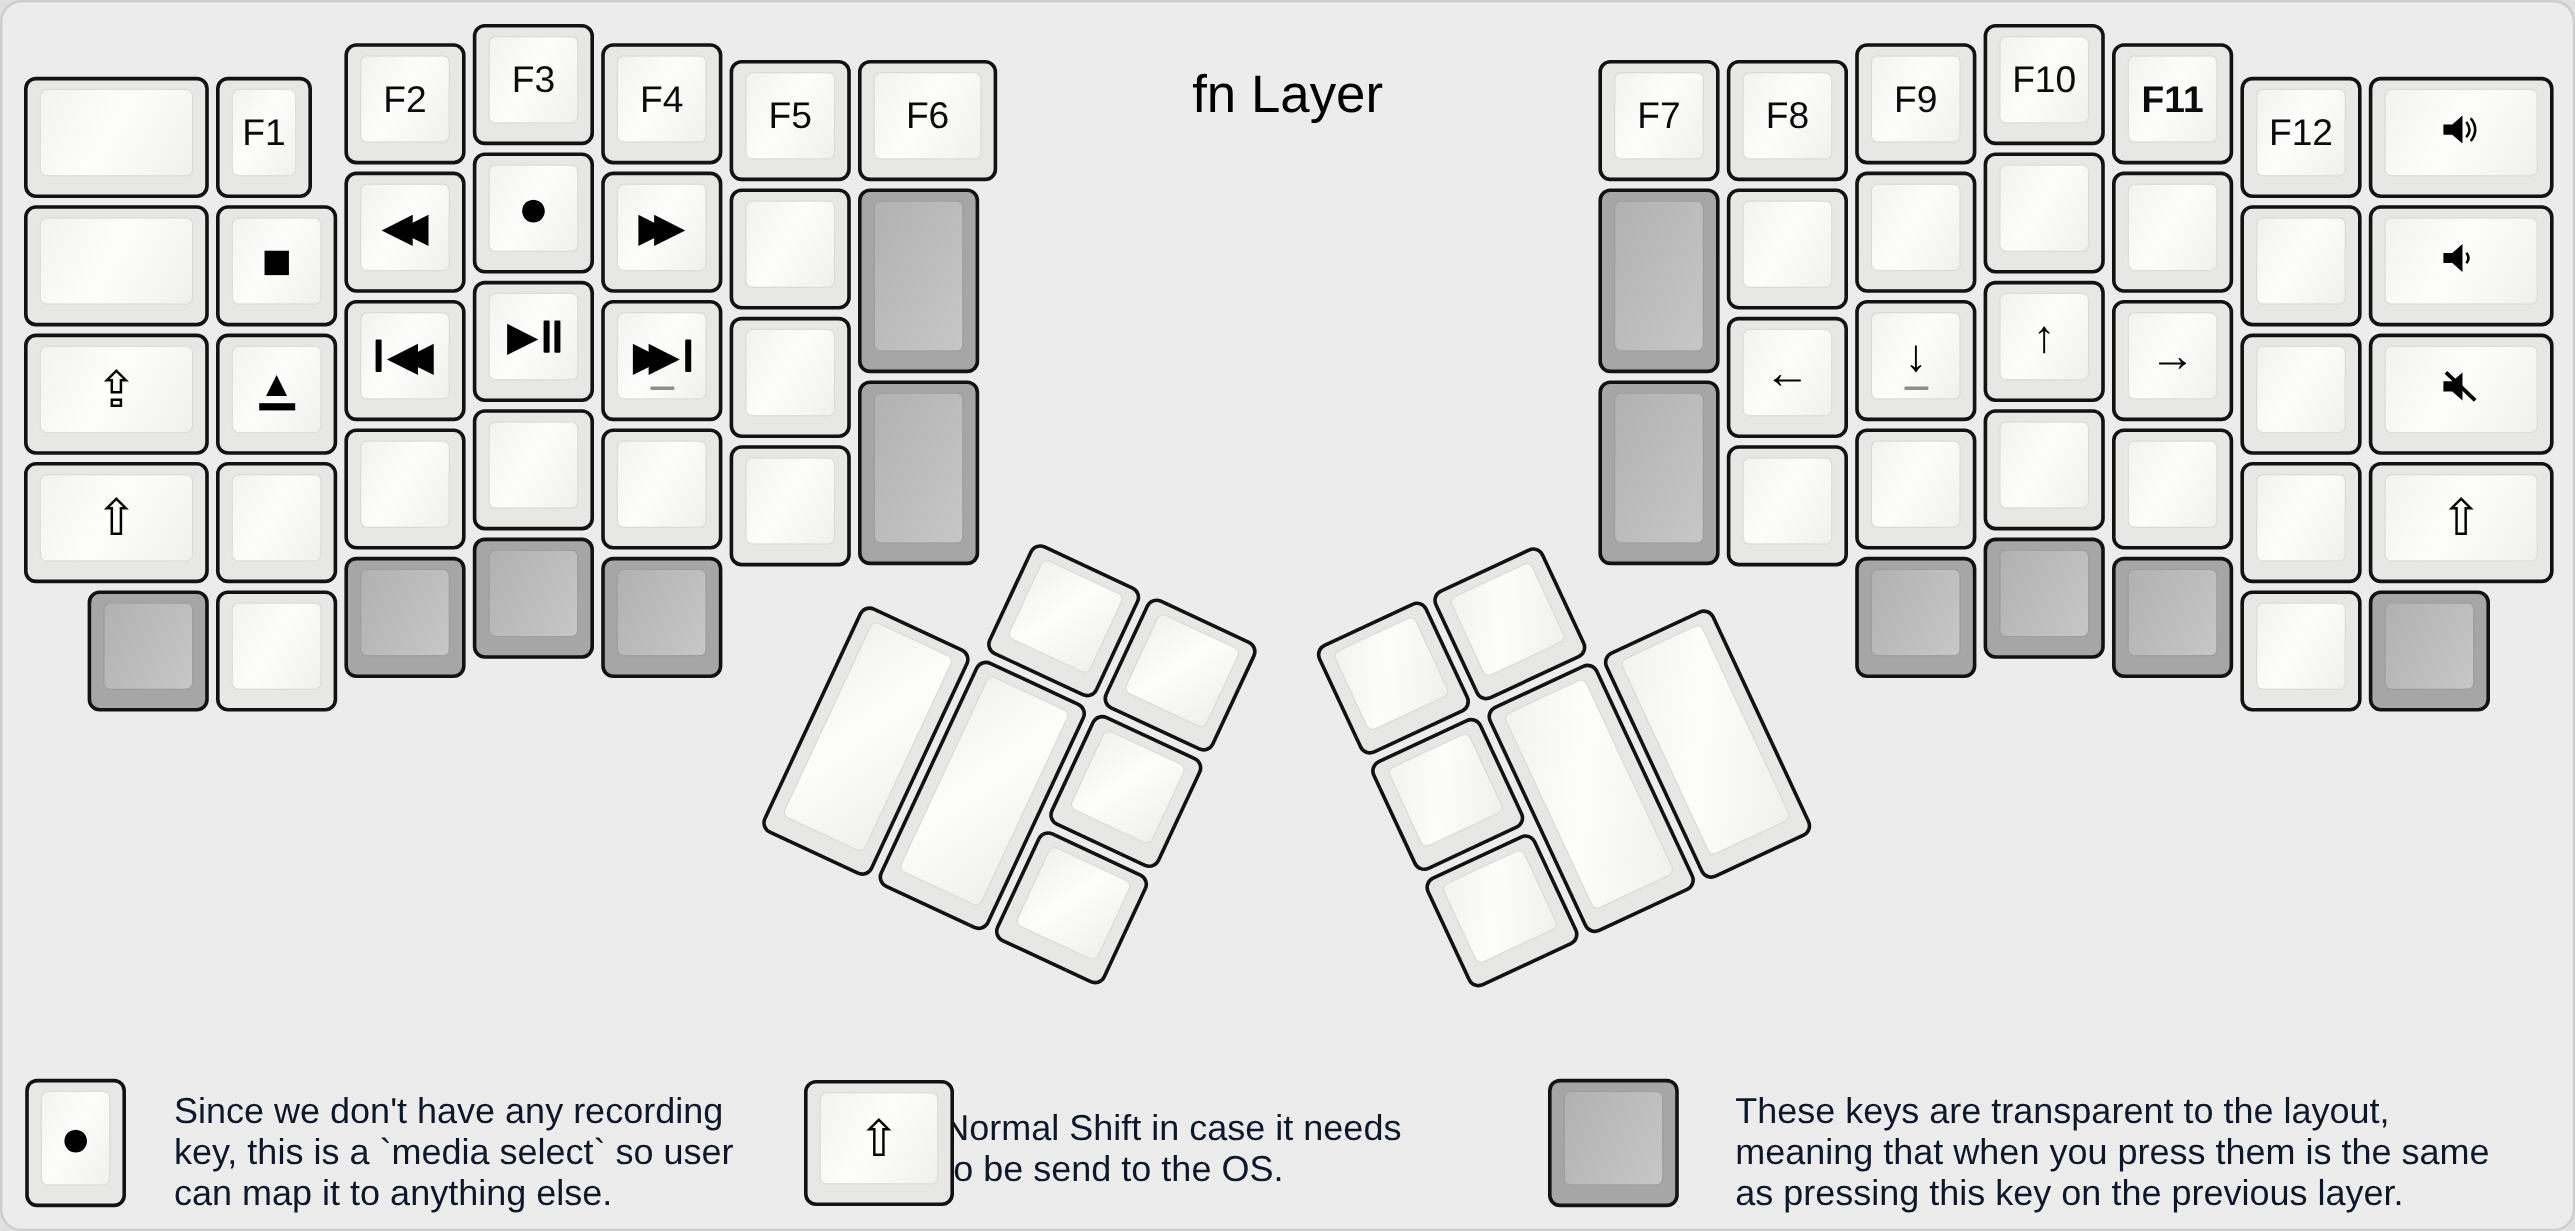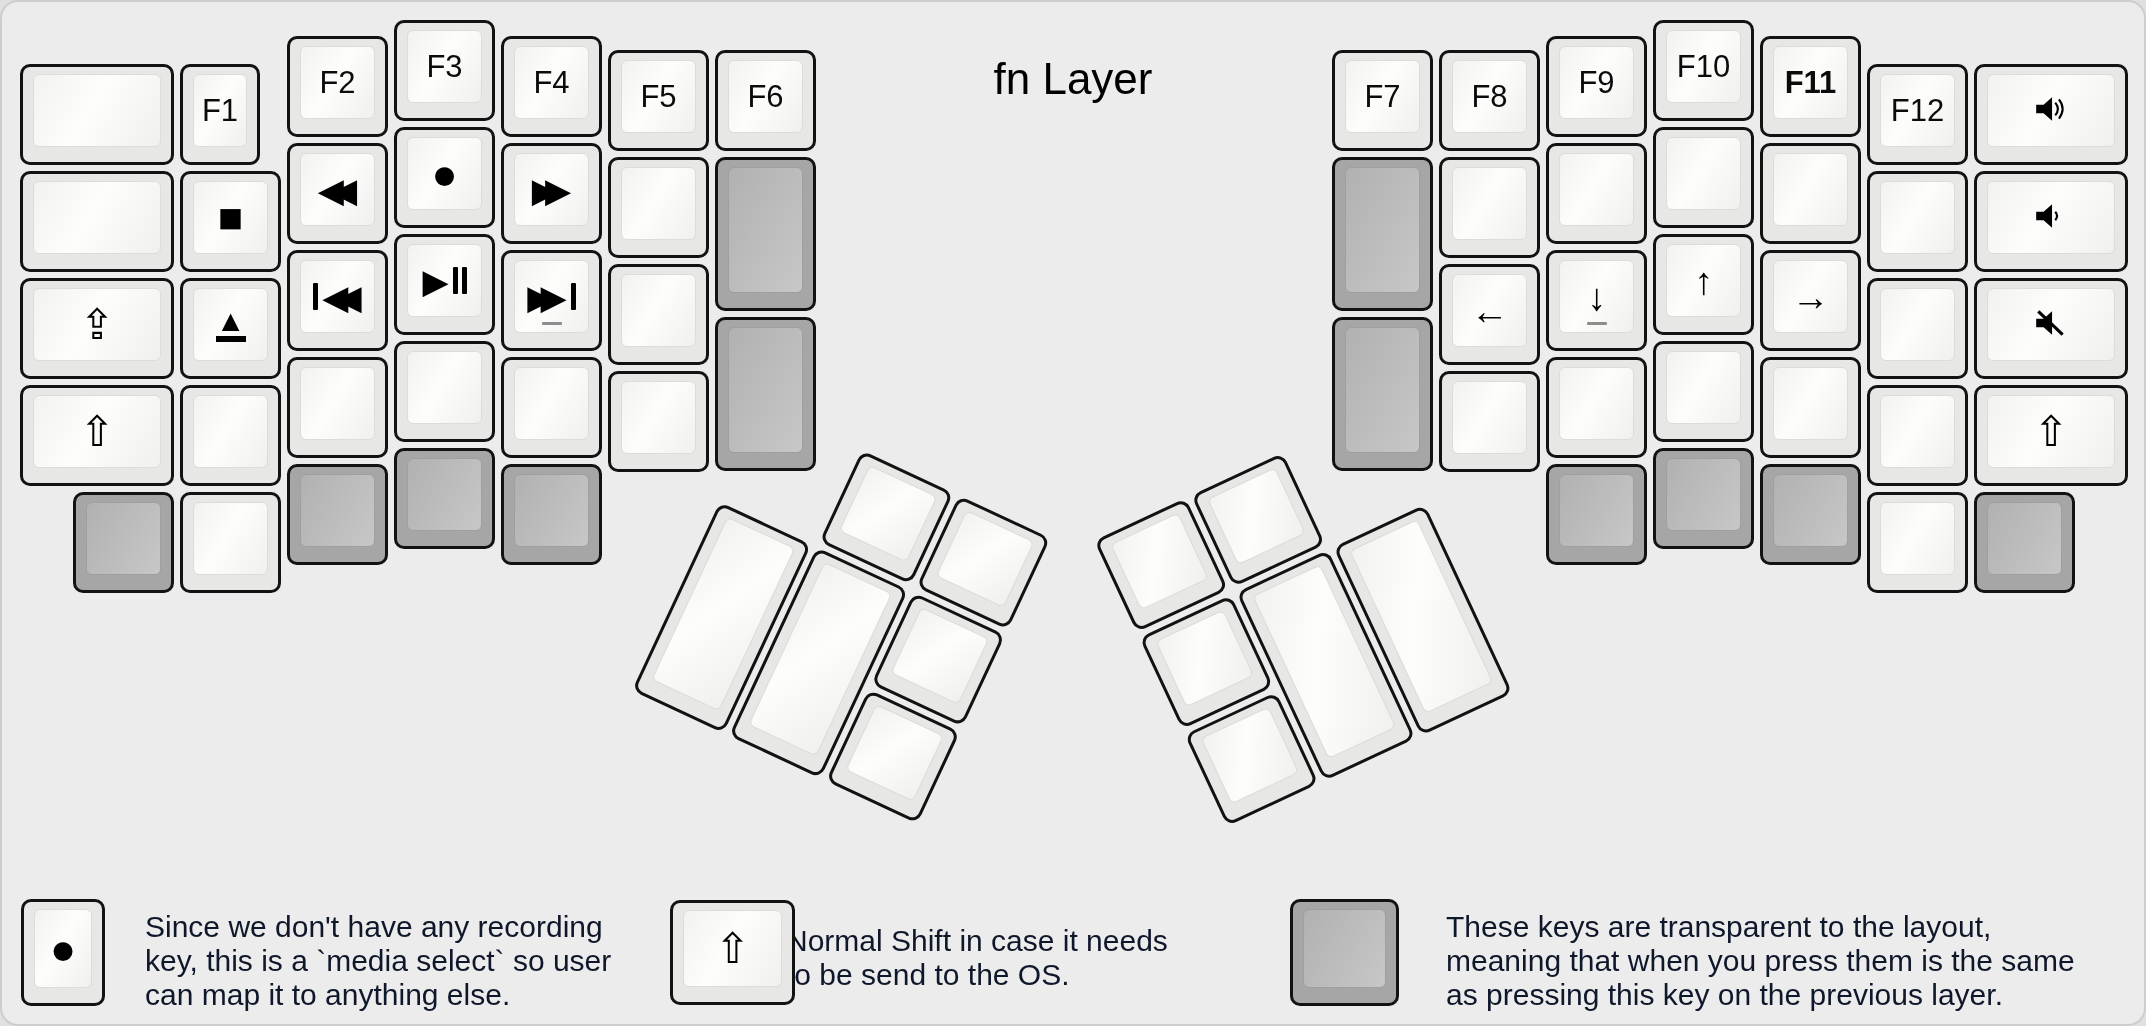--- a/index.html
+++ b/index.html
@@ -193,21 +193,21 @@
       </div>
       <div class="key white" style="left: 606px; top: 155px; width: 101px; height: 101px;">
         <div class="face"></div>
       </div>
       <div class="key white" style="left: 606px; top: 262px; width: 101px; height: 101px;">
         <div class="face"></div>
       </div>
       <div class="key white" style="left: 606px; top: 369px; width: 101px; height: 101px;">
         <div class="face"></div>
       </div>
-      <div class="key white" style="left: 713px; top: 48px; width: 101px; height: 101px;">
+      <div class="key white" style="left: 713px; top: 48px; width: 116px; height: 101px;">
         <div class="face">
           <span class="klabel">F6</span>
         </div>
       </div>
       <div class="key gray" style="left: 713px; top: 155px; width: 101px; height: 154px;">
         <div class="face"></div>
       </div>
       <div class="key gray" style="left: 713px; top: 315px; width: 101px; height: 154px;">
         <div class="face"></div>
       </div>

